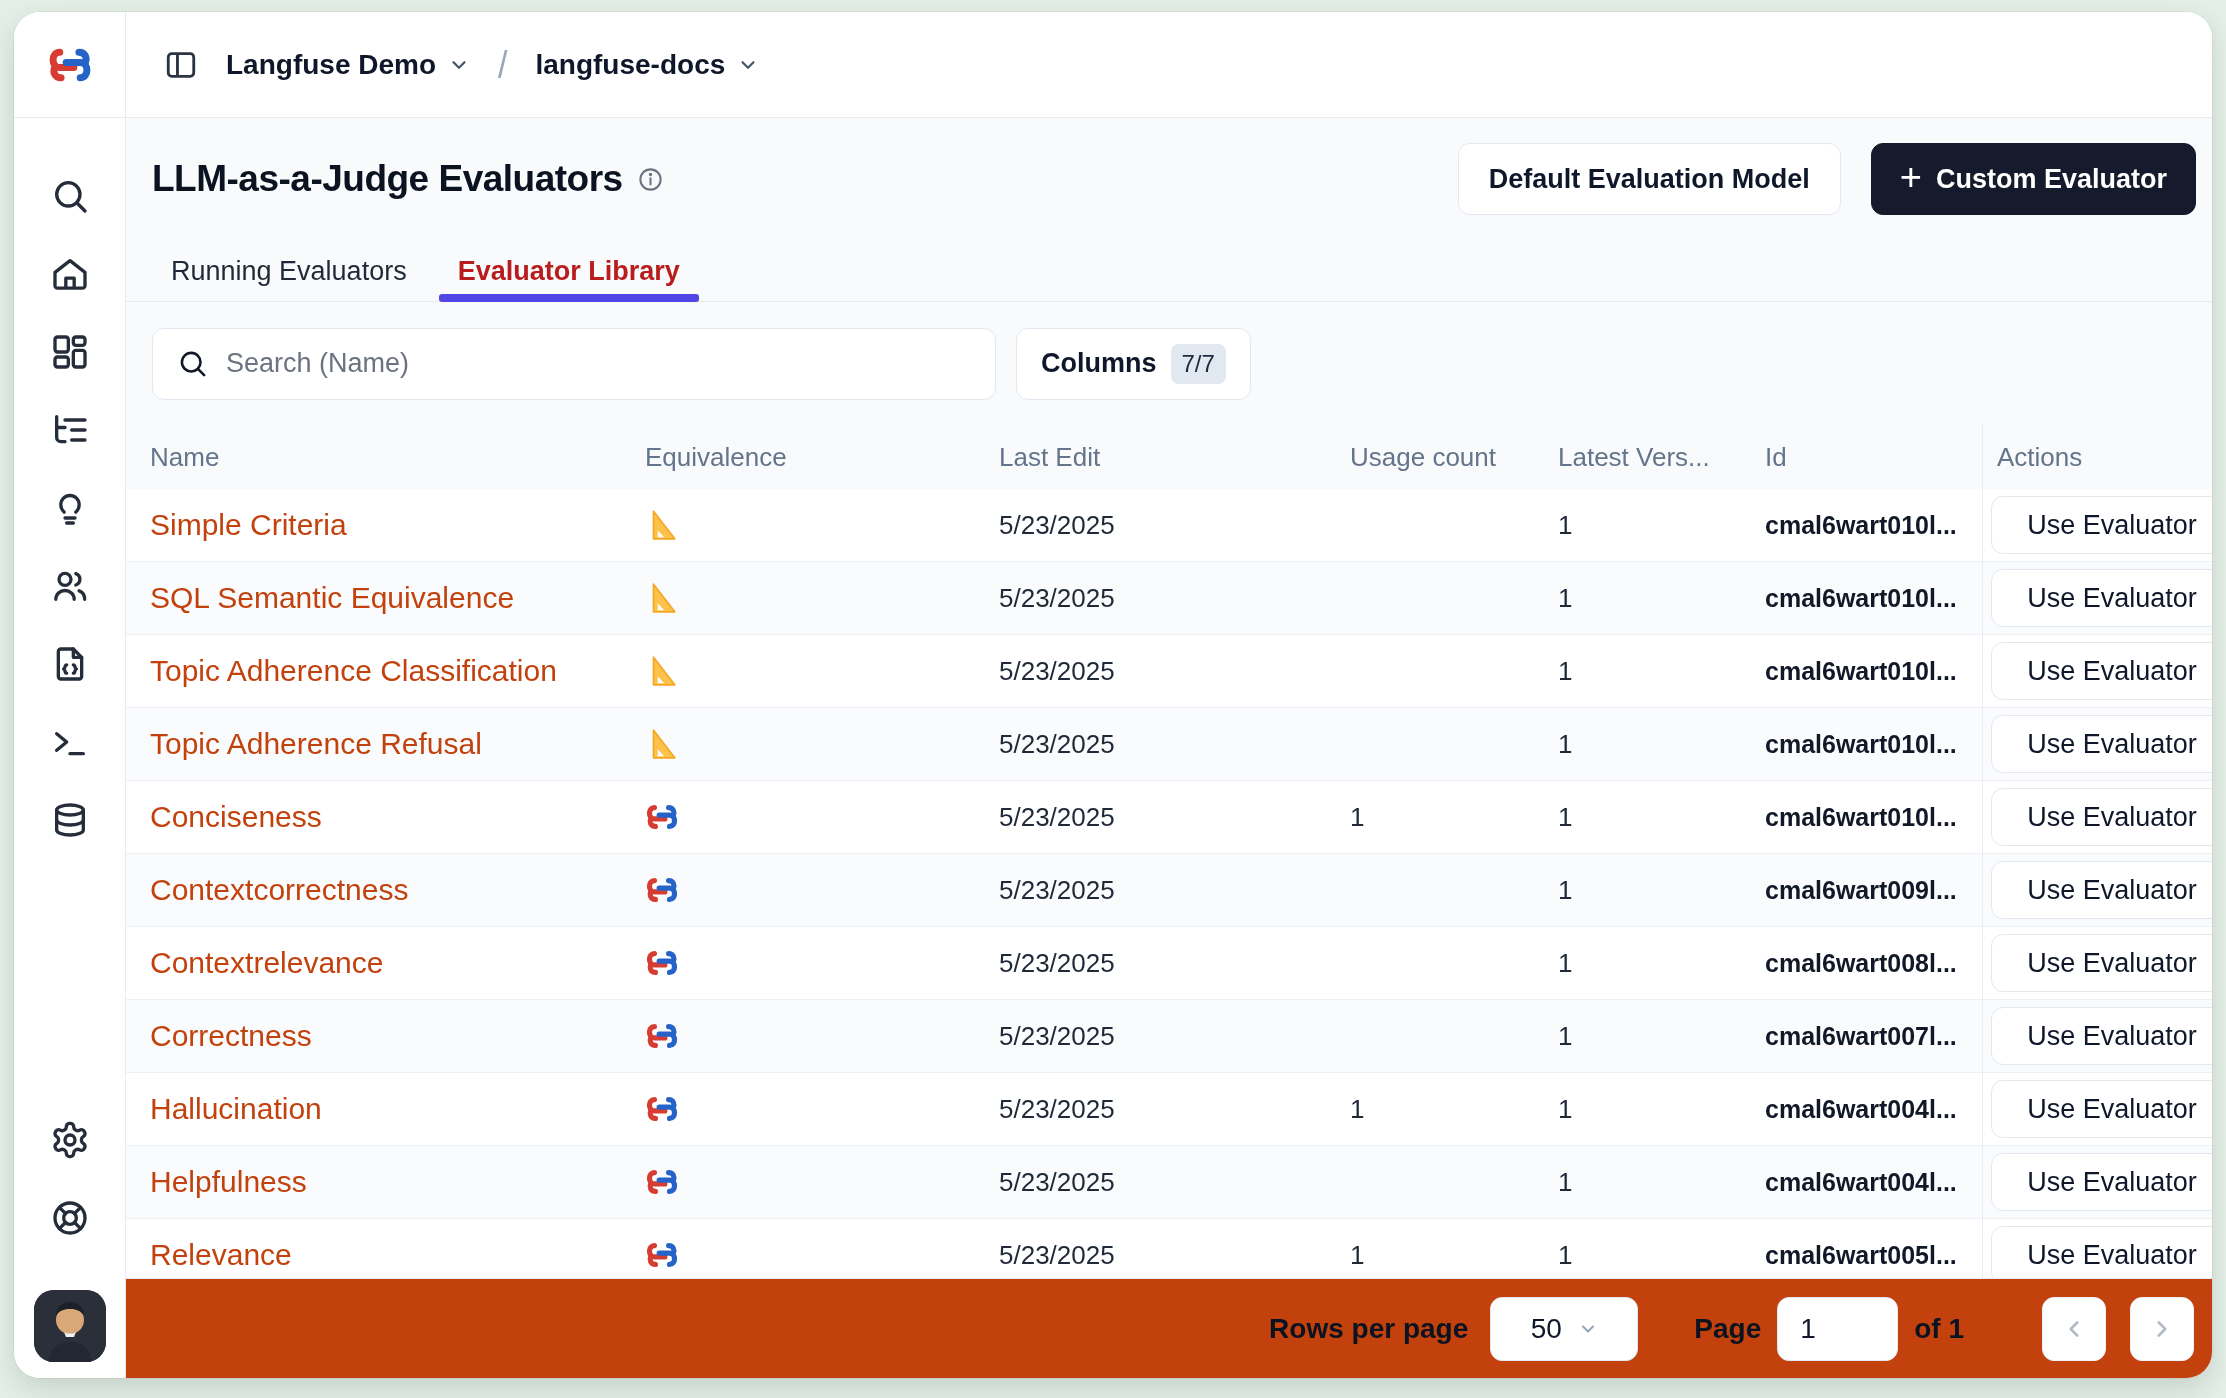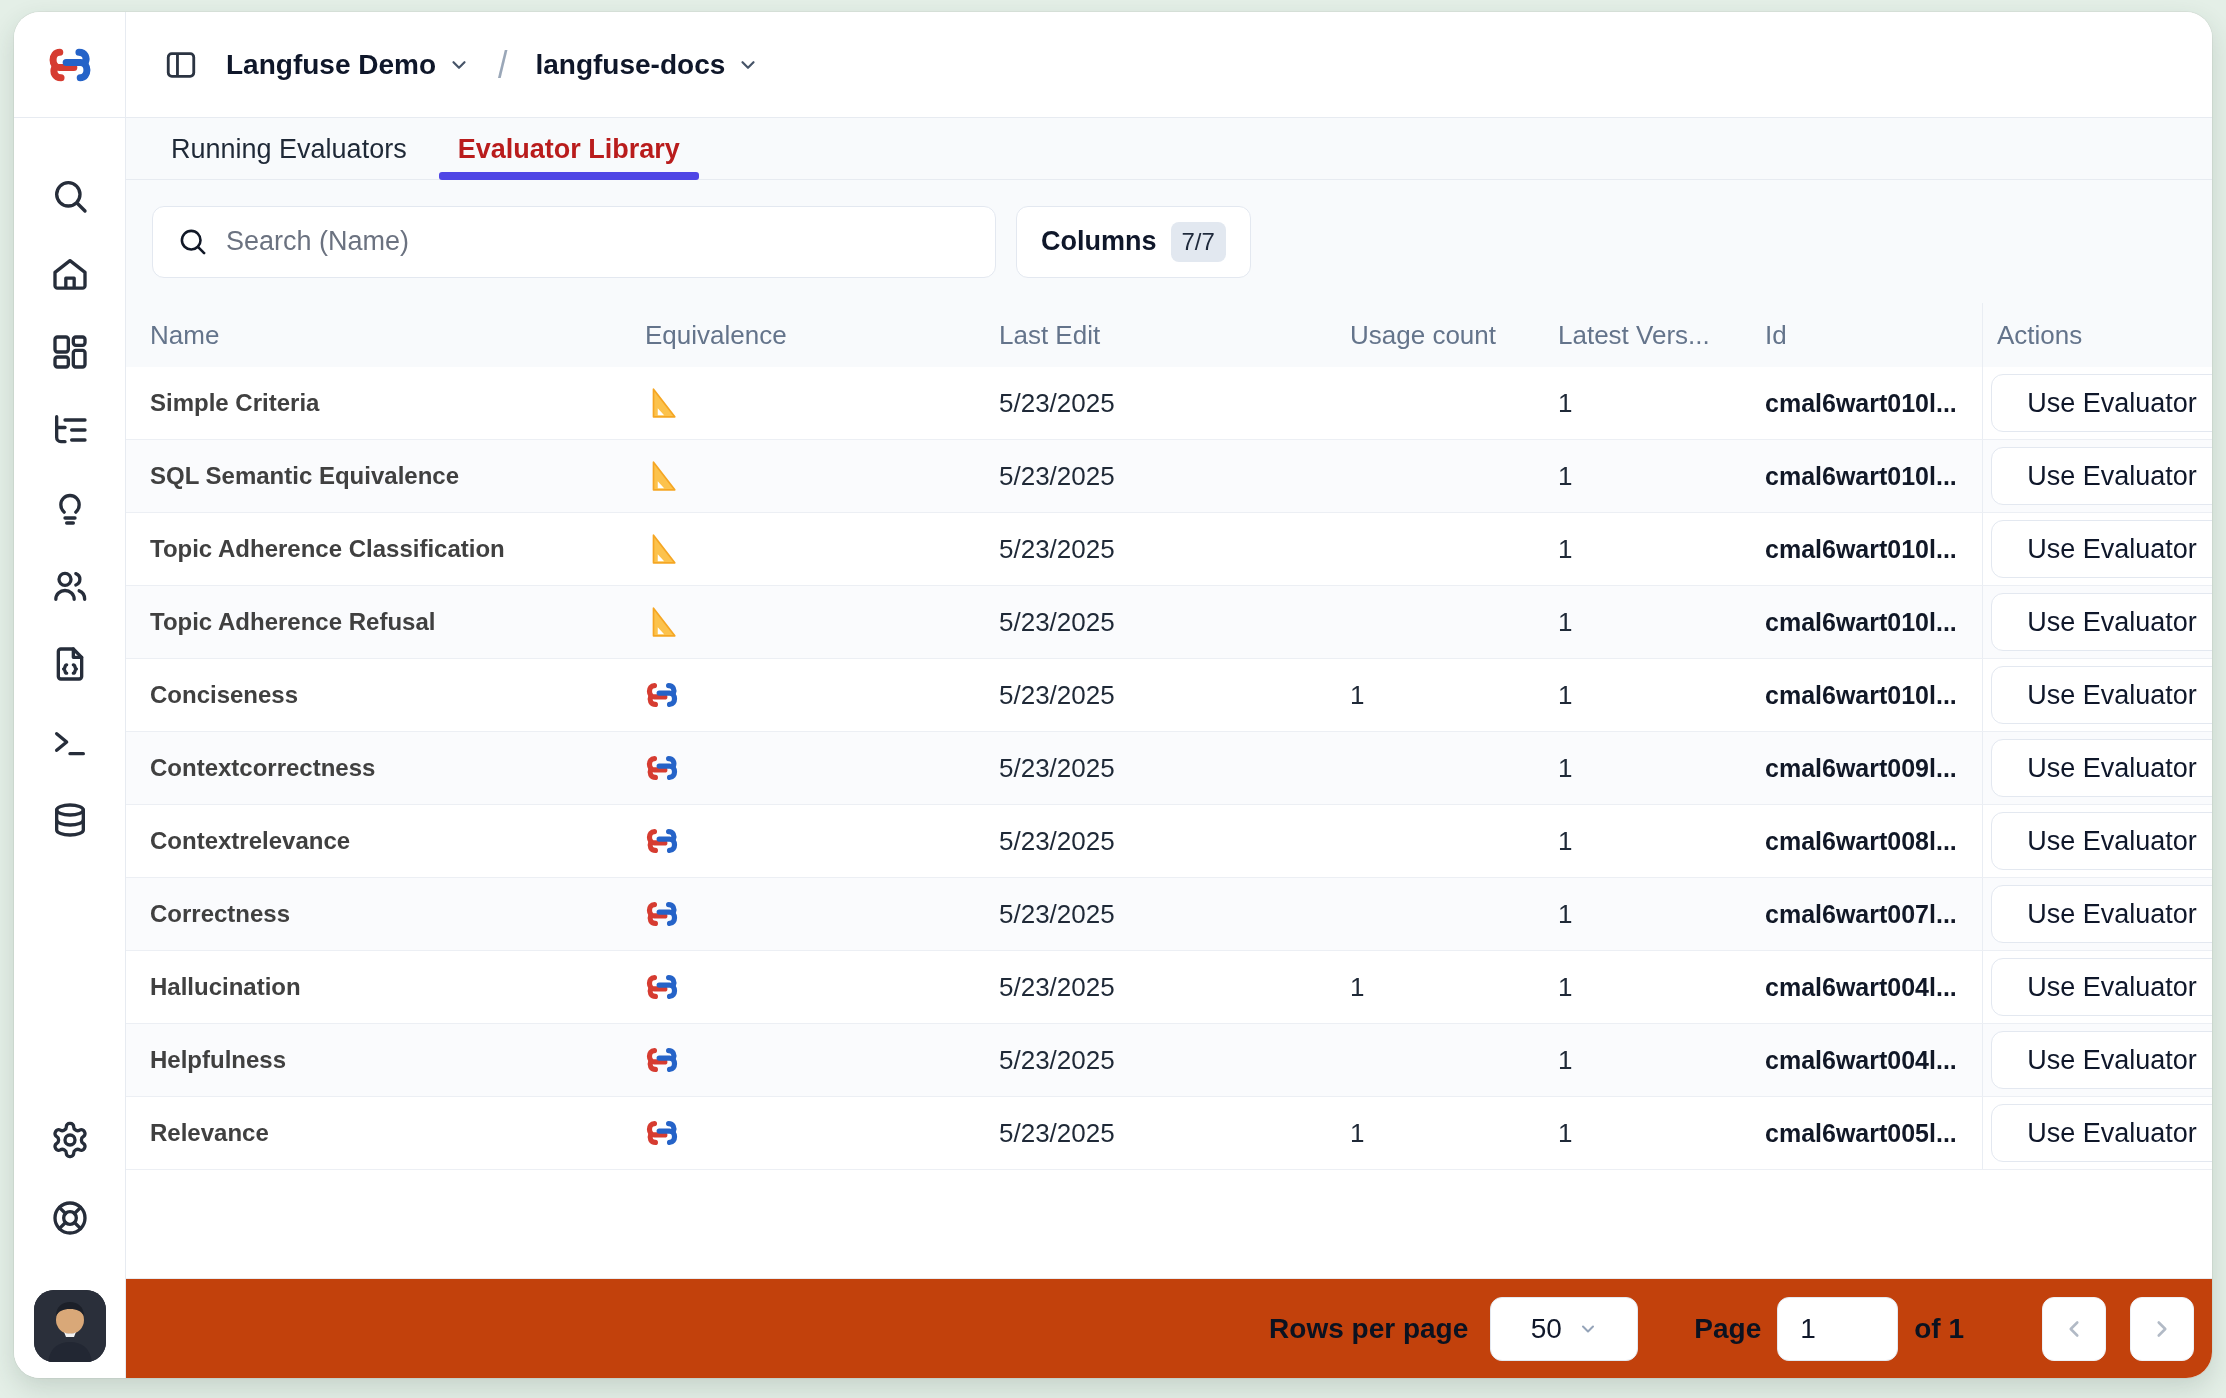--- a/index.html
+++ b/index.html
@@ -64,21 +64,21 @@
   
   .table { flex:1; min-height:0; overflow:hidden; display:flex; flex-direction:column; }
   .grid-cols { display:grid; grid-template-columns:519px 354px 351px 208px 195px 229px 1fr; align-items:center; }
   .thead { height:64px; flex:0 0 auto; color:#64748b; font-size:26px; font-weight:500; }
   .th-name, .td-name { padding-left:24px; }
   .th-id, .td-id { padding-left:12px; }
   .th-actions { padding-left:14px; border-left:1px solid #e9edf3; height:100%; display:flex; align-items:center; }
   .rows { flex:1; overflow:hidden; background:#fff; }
   .trow { height:73px; border-bottom:1px solid #eceff4; background:#fff; cursor:pointer; }
   .trow.alt { background:#fafbfd; }
-  .td-name span { font-size:24px; font-weight:700; color:#404040; }
+  .td-name span { font-size:30px; font-weight:400; color:#c2410c; }
   .td-date, .td-usage, .td-version { font-size:26px; color:#1f2937; }
   .td-id { font-size:25px; font-weight:600; color:#111827; white-space:nowrap; }
   .td-actions { border-left:1px solid #e9edf3; height:100%; display:flex; align-items:center; padding-left:8px; overflow:visible; }
   .use-btn { height:58px; min-width:242px; background:#fff; border:1px solid #e3e8f0; border-radius:12px; cursor:pointer;
     font-family:inherit; font-size:27px; font-weight:500; color:#0f172a; padding:0 26px; white-space:nowrap; }
   .micon { display:flex; align-items:center; }
   
   .pagination { height:100px; flex:0 0 auto; background:#c2410c; border-top:1px solid #e7ebf1;
     display:flex; align-items:center; justify-content:flex-end; padding-right:18px; font-size:28px; color:#0b1220; }
   .pg-label { font-weight:600; }
@@ -233,20 +233,36 @@
             <path d="M22 26c0-9 6-14 14-14s14 5 14 14c-3-5-7-7-14-7s-11 2-14 7z" fill="#1c2029"></path>
             <path d="M14 72c2-14 10-20 22-20s20 6 22 20z" fill="#222733"></path>
             <path d="M30 42c2 2 10 2 12 0l-2 5h-8z" fill="#f2f2f2"></path>
           </svg>
         </button>
       </div>
     </nav>
 
     <main class="main">
 
+      <div class="page-head">
+        <h1 class="page-title">LLM-as-a-Judge Evaluators</h1>
+        <button class="info-icon">
+          <svg width="27" height="27" viewBox="0 0 24 24" fill="none" stroke="currentColor" stroke-width="1.8" stroke-linecap="round">
+              <circle cx="12" cy="12" r="9"></circle>
+              <line x1="12" y1="11" x2="12" y2="16.5"></line>
+              <circle cx="12" cy="7.6" r="0.6" fill="currentColor"></circle>
+            </svg>
+        </button>
+        <div class="head-spacer"></div>
+        <button class="btn btn-outline">Default Evaluation Model</button>
+        <button class="btn btn-dark">
+          <span class="plus-glyph">+</span>
+          <span>Custom Evaluator</span>
+        </button>
+      </div>
 
       <div class="tabs-row">
         <button class="tab">Running Evaluators</button>
         <button class="tab active">Evaluator Library</button>
       </div>
 
       <div class="toolbar">
         <div class="search-box">
           <svg width="31" height="31" viewBox="0 0 24 24" fill="none" stroke="#111827" stroke-width="2" stroke-linecap="round">
               <circle cx="11" cy="11" r="7.2"></circle>

